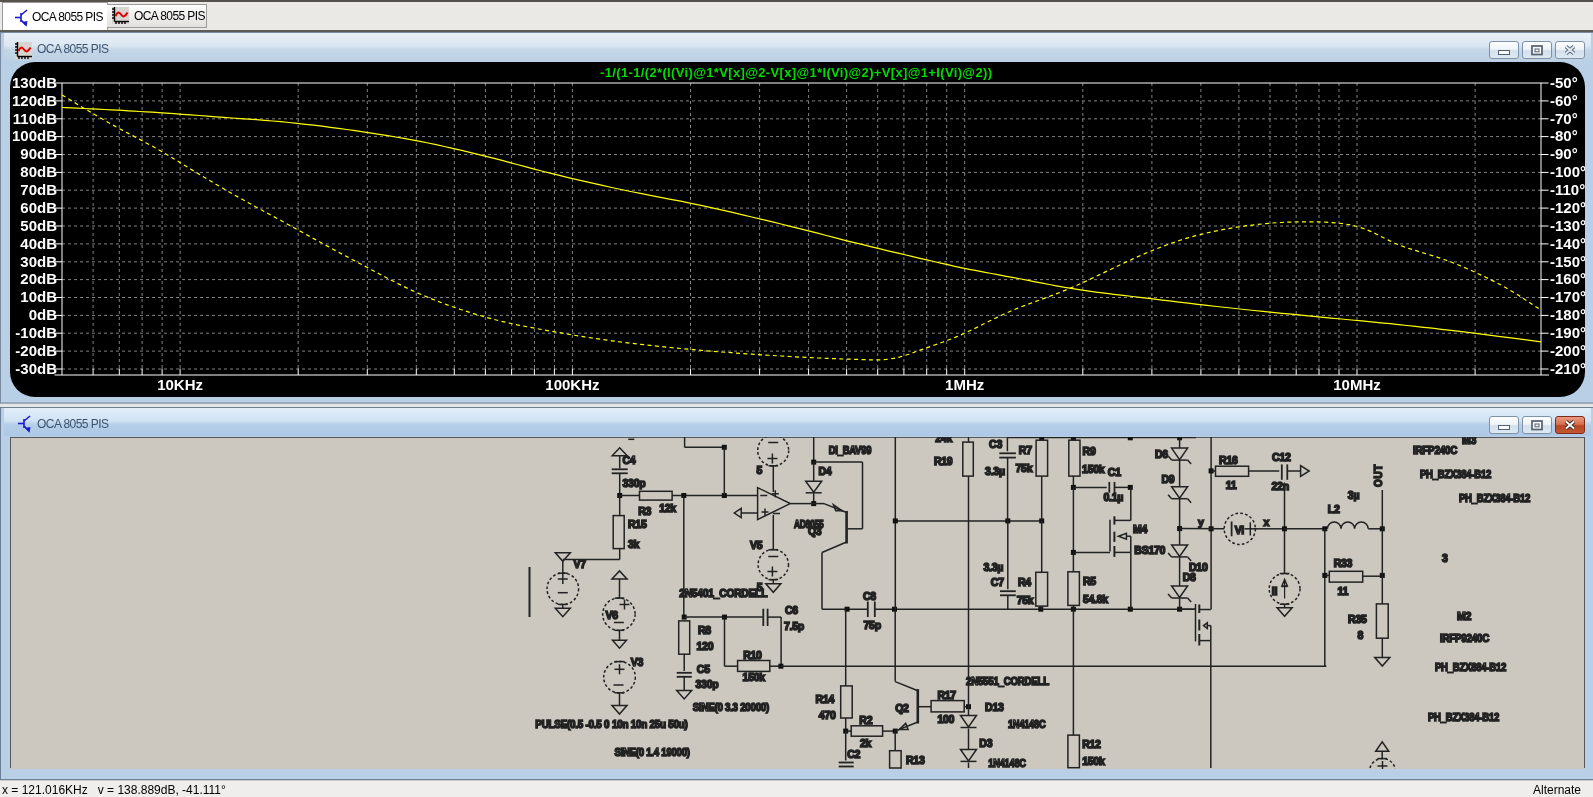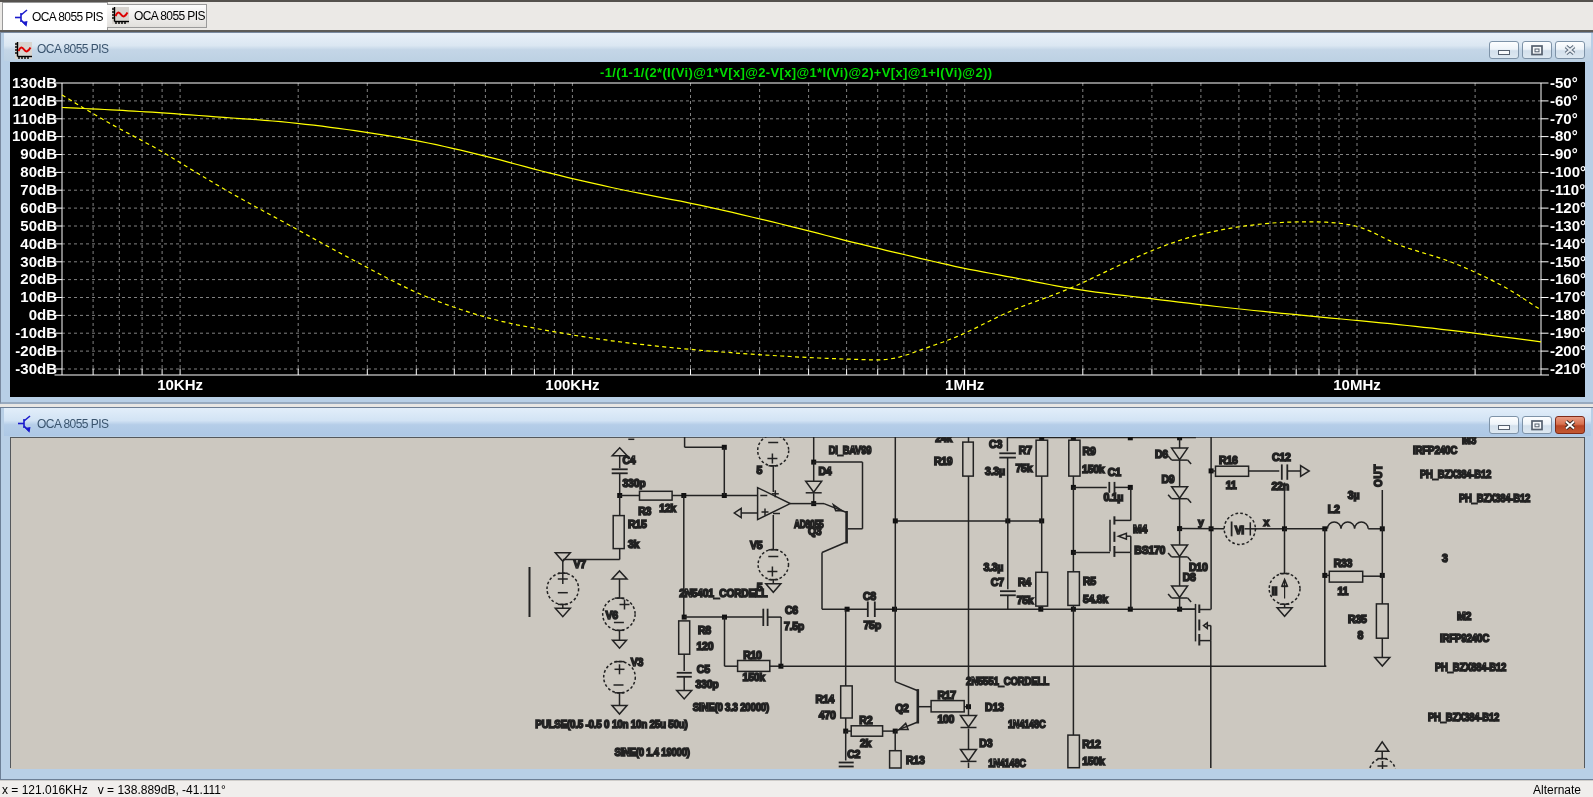--- a/index.html
+++ b/index.html
@@ -11,21 +11,21 @@
 .tabtxt{position:absolute;top:7px;font-size:12px;letter-spacing:-0.6px;color:#000;white-space:nowrap;}
 #mditop{position:absolute;left:0;top:30px;width:1593px;height:2px;background:#5d5b58;}
 
 .win{position:absolute;left:0;width:1593px;background:#b8cfe6;}
 .tbar{position:absolute;left:3px;top:0;width:1587px;height:28px;}
 #w1 .tbar{background:linear-gradient(#e9f0f8 0%,#dbe7f2 45%,#c4d6e7 60%,#bdd1e3 100%);}
 #w2 .tbar{background:linear-gradient(#e2eefa 0%,#d2e3f4 45%,#b5cde8 60%,#adc8e5 100%);}
 #w1{top:32px;height:369px;border:1px solid #7a8aa0;border-bottom:2px solid #98aabf;}
 #w2{top:407px;height:371px;border:1px solid #6d7f96;}
 .wtitle{position:absolute;left:33px;top:9px;font-size:12px;letter-spacing:-0.55px;color:#3a546e;white-space:nowrap;}
-.plotarea{position:absolute;left:9px;top:29px;width:1575px;height:335px;background:#000;}
+.plotarea{position:absolute;left:9px;top:29px;width:1575px;height:335px;background:#000;border-radius:25px;}
 .schem{position:absolute;left:9px;top:29px;width:1575px;height:332px;background:#ccc8c0;}
 
 .wbtns{position:absolute;top:8px;right:6px;height:17px;}
 .wb{display:inline-block;width:28px;height:16px;margin-left:3px;border:1px solid #7e93a8;border-radius:3px;background:linear-gradient(#fdfeff 0%,#eef4f9 45%,#d3e0ec 55%,#dde8f1 100%);position:relative;vertical-align:top;}
 .wb.close2{background:linear-gradient(#e89a82 0%,#d8714e 45%,#b84424 55%,#c25831 100%);border-color:#7e2a18;}
 
 #status{position:absolute;left:0;top:780px;width:1593px;height:17px;background:#f0eeec;border-top:1px solid #cfcdca;font-size:12px;color:#000;}
 svg text{font-family:"Liberation Sans",sans-serif;}
 </style></head><body>
 

